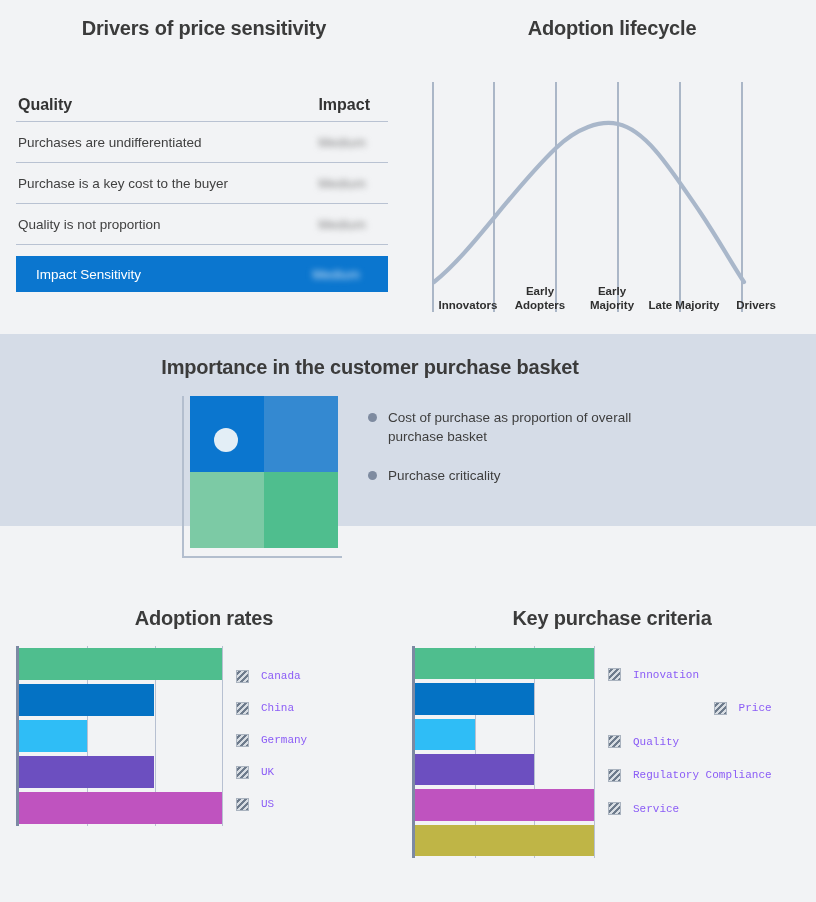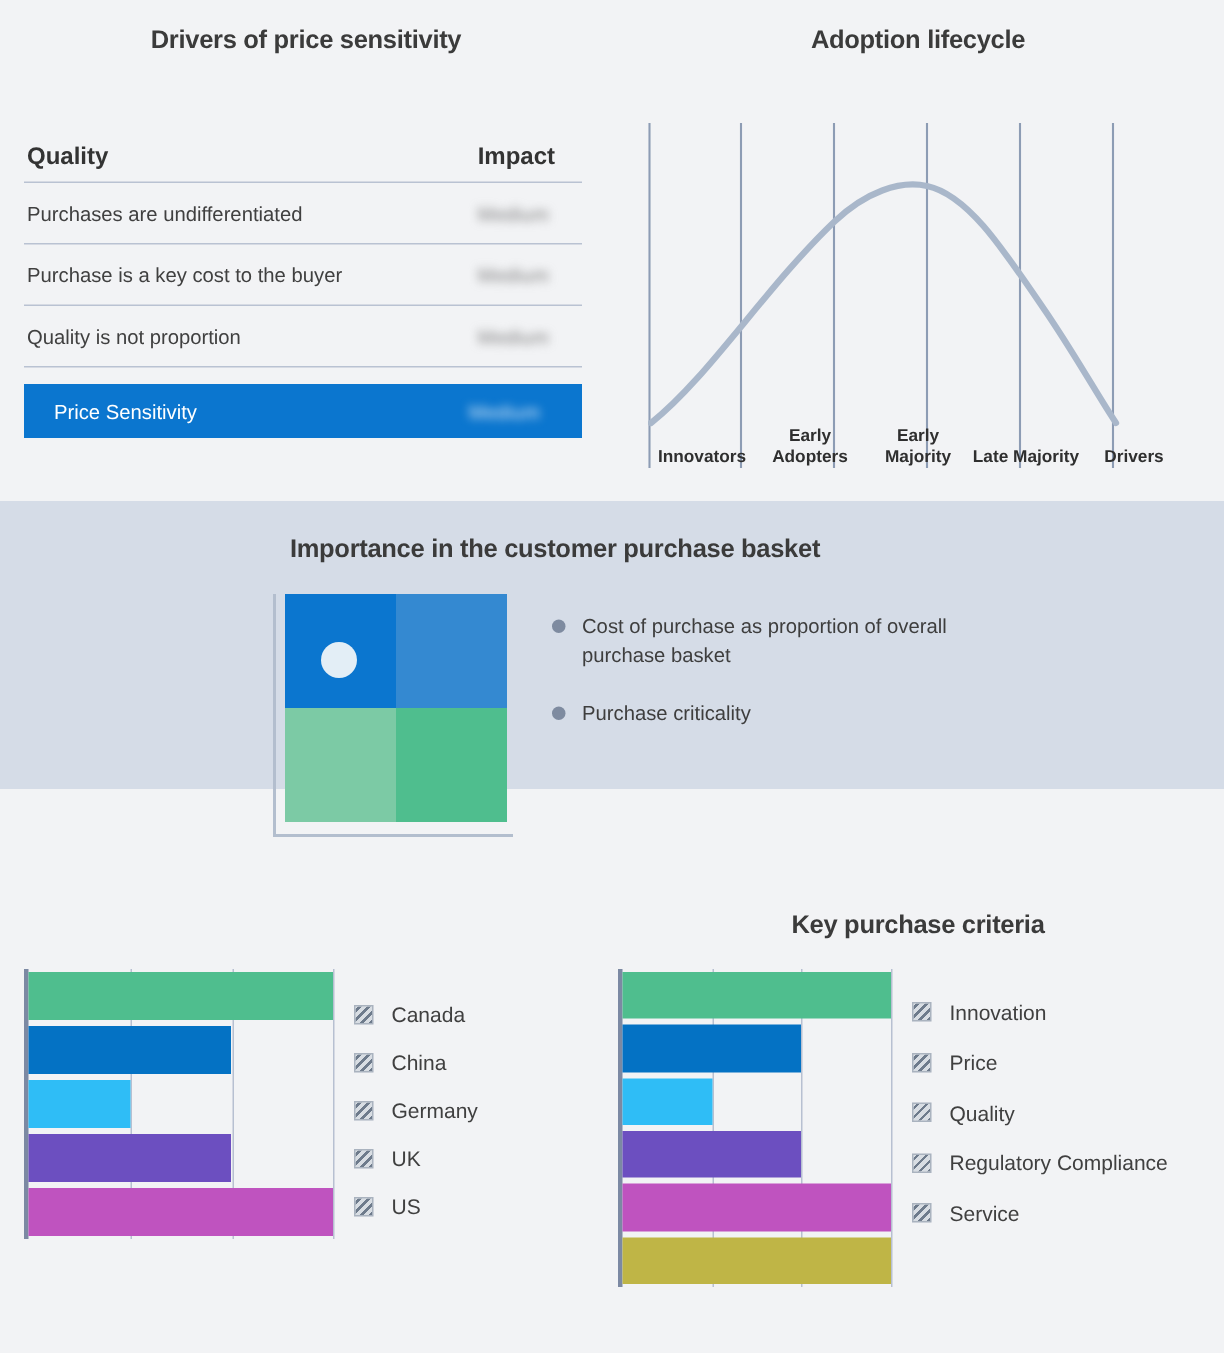--- a/index.html
+++ b/index.html
@@ -11,21 +11,21 @@
     height: 902px;
     background: #f2f3f5;
     font-family: "Liberation Sans", sans-serif;
     color: #3a3a3a;
     overflow: hidden;
     position: relative;
   }
 
   
   .panel-title {
-    font-size: 17px;
+    font-size: 20px;
     font-weight: bold;
     color: #3b3b3b;
     text-align: center;
     letter-spacing: -0.2px;
   }
 
   
   #top-band {
     position: absolute;
     left: 0; top: 0;
@@ -235,22 +235,23 @@
     background-color: #e9ecef;
     background-image: repeating-linear-gradient(
       -45deg,
       #6e7b8c 0px, #6e7b8c 1.6px,
       #d8dde3 1.6px, #d8dde3 4.2px
     );
     border: 1px solid #aab3bf;
     box-sizing: border-box;
   }
   .bl-label {
-    font-size: 14px;
-    color: #404040;
+    font-size: 11px;
+    color: #8b5cf6;
+    font-family: Liberation Mono, monospace;
   }
 </style>
 </head>
 <body>
 
 <div id="top-band">
 
   <div id="drivers-panel">
     <div id="drivers-title" class="panel-title">Drivers of price sensitivity</div>
 
@@ -269,21 +270,21 @@
         <span class="dt-driver">Purchase is a key cost to the buyer</span>
         <span class="impact-blur">Medium</span>
       </div>
 
       <div class="dt-row dt-body">
         <span class="dt-driver">Quality is not proportion</span>
         <span class="impact-blur">Medium</span>
       </div>
 
       <div class="dt-row dt-highlight">
-        <span class="dt-driver">Price Sensitivity</span>
+        <span class="dt-driver">Impact Sensitivity</span>
         <span class="impact-blur">Medium</span>
       </div>
     </div>
   </div>
 
   <div id="lifecycle-panel">
     <div id="lifecycle-title" class="panel-title">Adoption lifecycle</div>
 
     <div id="lifecycle-chart">
       <svg width="360" height="230" viewBox="0 0 360 230">
@@ -331,20 +332,21 @@
     <div class="ml-item">
       <span class="ml-dot"></span>
       <span class="ml-text">Purchase criticality</span>
     </div>
   </div>
 </div>
 
 <div id="bottom-band">
 
   <div id="adoption-panel" class="bar-panel">
+    <div class="bar-title panel-title">Adoption rates</div>
 
     <div class="bar-chart" id="adoption-chart" style="left:16px; top:70px; width:206px; height:180px;">
       <div class="plot" style="width:206px;">
         <div class="gridline" style="left:68px;"></div>
         <div class="gridline" style="left:136px;"></div>
         <div class="gridline" style="left:203px;"></div>
       </div>
       <div class="bars" id="adoption-bars">
         <div class="bar-row">
             <div class="bar" style="width: 203px; background: rgb(79, 190, 142); height: calc(100% - 4px);"></div>
@@ -417,32 +419,32 @@
             <div class="bar" style="width: 179px; background: rgb(191, 181, 70); height: calc(100% - 4px);"></div>
           </div>
       </div>
     </div>
 
     <div class="bar-legend" id="criteria-legend" style="left:200px; top:82px;">
         <div class="bl-item" style="height: 33.5px;">
           <span class="bl-swatch"></span>
           <span class="bl-label">Innovation</span>
         </div>
+        <div class="bl-item" style="height: 33.5px; justify-content: flex-end;">
+          <span class="bl-swatch"></span>
+          <span class="bl-label">Price</span>
+        </div>
         <div class="bl-item" style="height: 33.5px;">
           <span class="bl-swatch"></span>
-          <span class="bl-label">Price</span>
+          <span class="bl-label">Quality</span>
         </div>
         <div class="bl-item" style="height: 33.5px;">
           <span class="bl-swatch"></span>
-          <span class="bl-label">Quality</span>
+          <span class="bl-label">Regulatory Compliance</span>
         </div>
         <div class="bl-item" style="height: 33.5px;">
           <span class="bl-swatch"></span>
-          <span class="bl-label">Regulatory Compliance</span>
-        </div>
-        <div class="bl-item" style="height: 33.5px;">
-          <span class="bl-swatch"></span>
           <span class="bl-label">Service</span>
         </div>
       </div>
   </div>
 
 </div>
 
 </body></html>

